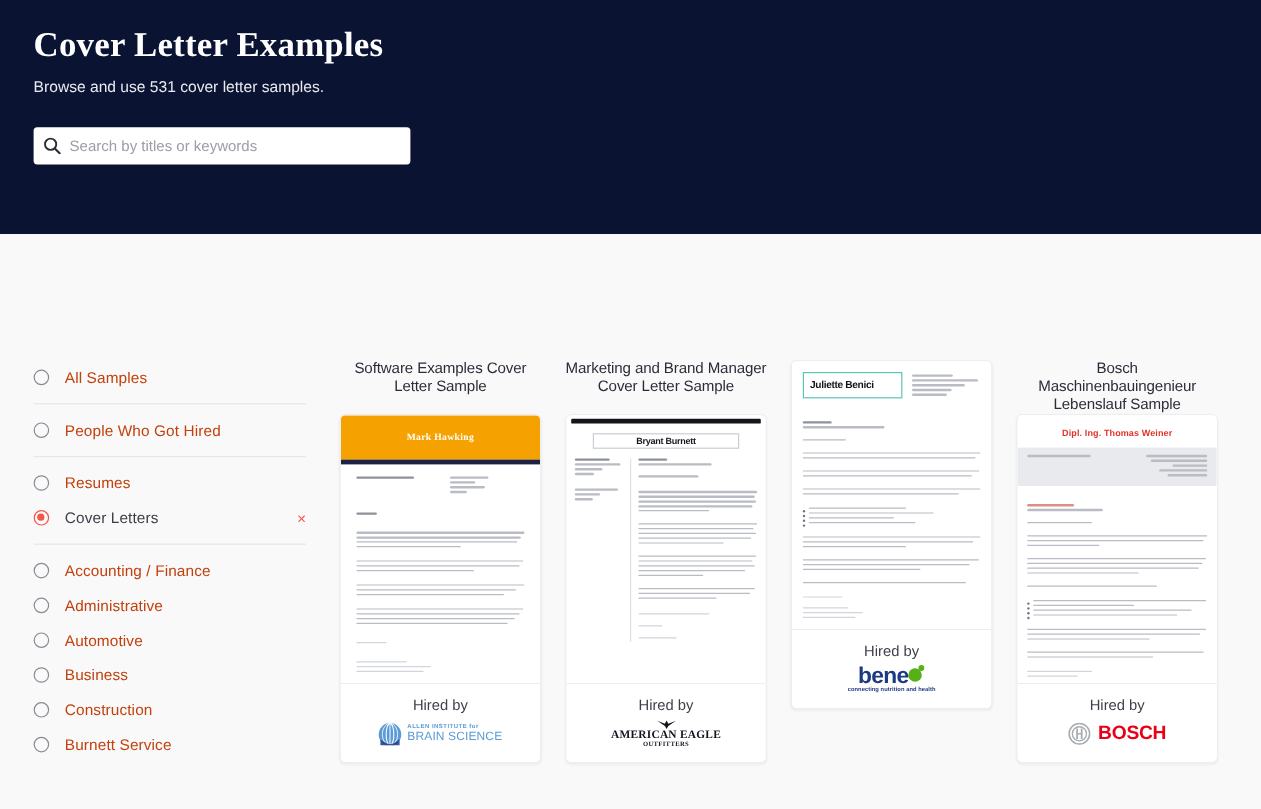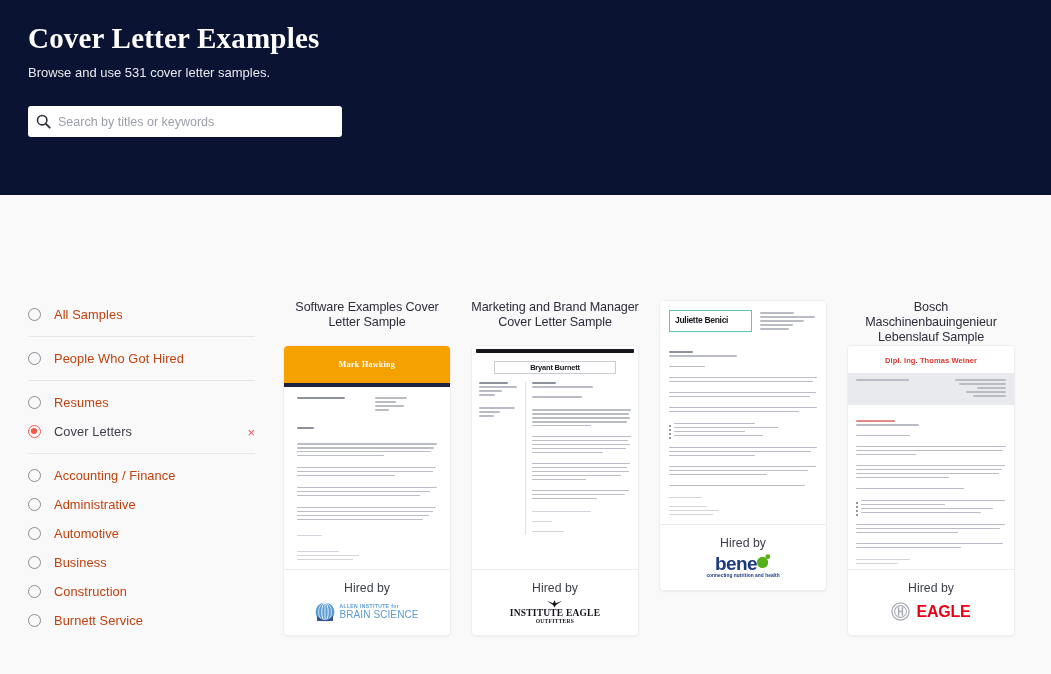--- a/index.html
+++ b/index.html
@@ -448,21 +448,21 @@
             </div>
           </div>
         </div>
         <div class="hired">
           <div class="hired-label">Hired by</div>
           <div class="logo-slot">
             <div class="logo-ae">
               <svg width="17" height="9" viewBox="0 0 24 12" style="display:block;margin:0 auto 1px auto">
                 <path d="M1 2 L10 5.5 L12 1.5 L14 5.5 L23 2 L14 8 L12 11.5 L10 8 Z" fill="#14141e"></path>
               </svg>
-              <div class="logo-ae-t1">INSTITUTE EAGLE</div>
+              <div class="logo-ae-t1">AMERICAN EAGLE</div>
               <div class="logo-ae-t2">OUTFITTERS</div>
             </div>
           </div>
         </div>
       </div>
     </div>
 
     <div class="card">
       <div class="card-body">
         <div class="thumb">
@@ -615,21 +615,21 @@
         </div>
         <div class="hired">
           <div class="hired-label">Hired by</div>
           <div class="logo-slot">
             <div class="logo-bosch">
               <svg width="19" height="19" viewBox="0 0 20 20">
                 <circle cx="10" cy="10" r="9" fill="none" stroke="#a8acb3" stroke-width="1.4"></circle>
                 <circle cx="10" cy="10" r="6.2" fill="none" stroke="#a8acb3" stroke-width="1.2"></circle>
                 <path d="M7.2 5.4 h1.6 v9.2 h-1.6 z M11.2 5.4 h1.6 v9.2 h-1.6 z M8.8 9.3 h2.4 v1.4 h-2.4 z" fill="#a8acb3"></path>
               </svg>
-              <span class="logo-bosch-text">EAGLE</span>
+              <span class="logo-bosch-text">BOSCH</span>
             </div>
           </div>
         </div>
       </div>
     </div>
 
   </div>
 </div>
 
 </body></html>

